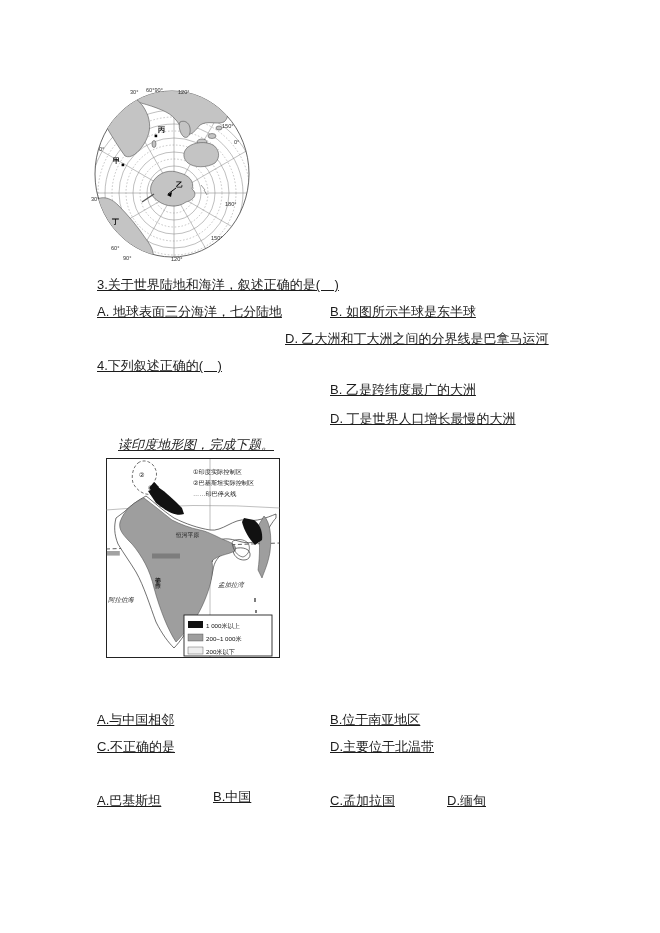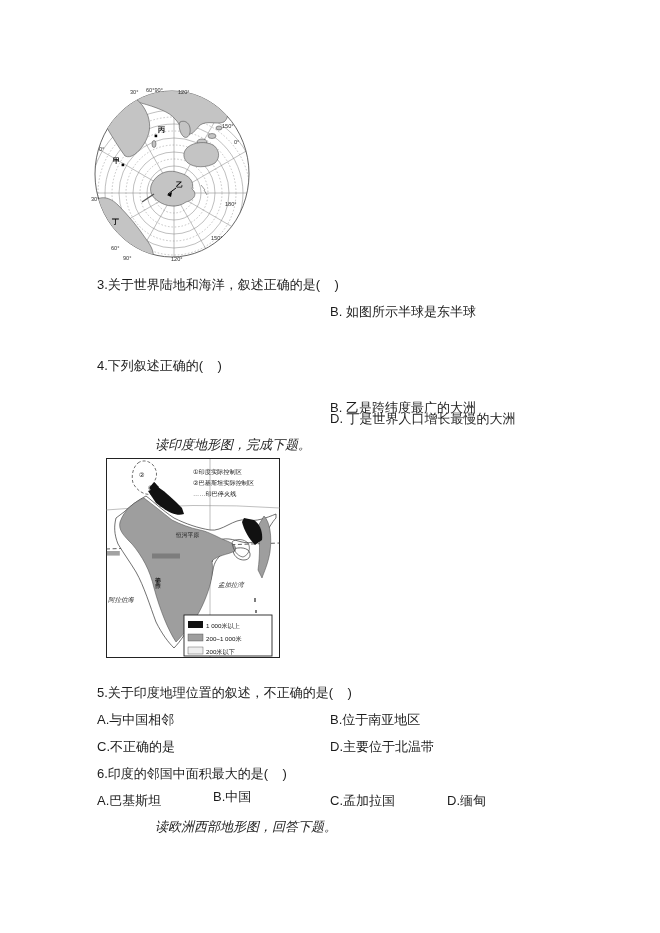--- a/index.html
+++ b/index.html
@@ -1,20 +1,20 @@
 <!DOCTYPE html>
 <html><head>
 <meta charset="utf-8">
 <style>
   html,body{margin:0;padding:0;}
   body{width:660px;height:933px;background:#ffffff;position:relative;
        font-family:"Liberation Sans","DejaVu Sans",sans-serif;}
   .page{position:absolute;inset:0;background:#fff;}
-  .t{position:absolute;font-size:13px;line-height:17px;color:#1c1c1c;white-space:pre;}
-  .kai{font-style:italic;color:#222;margin-left:37px;}
+  .t{position:absolute;font-size:13px;line-height:17px;color:#1c1c1c;white-space:pre;text-decoration:underline;}
+  .kai{font-style:italic;color:#222;}
   svg{position:absolute;overflow:visible;}
   .ml{font-size:5.6px;fill:#333;}
   .mk{font-size:7px;fill:#000;font-weight:bold;}
   .ilab{font-size:6.2px;fill:#111;}
   .ilab-sm{font-size:5.8px;fill:#111;}
   .sea{font-size:6.4px;fill:#333;font-style:italic;}
   .grat{stroke:#8a8a8a;stroke-width:0.55;fill:none;}
   .gratd{stroke:#9a9a9a;stroke-width:0.55;fill:none;stroke-dasharray:1.6 1.8;}
   .land{fill:#c4c4c4;stroke:#555;stroke-width:0.6;}
   .coast{fill:#ffffff;stroke:#333;stroke-width:0.7;}
@@ -105,24 +105,26 @@
       <text class="mk" x="70" y="48">丙</text>
       <rect x="66.6" y="50.6" width="2.6" height="2.6" fill="#000"></rect>
       <text class="mk" x="88" y="103">乙</text>
       <path d="M88,104 L80,110" stroke="#000" stroke-width="1" fill="none"></path>
       <polygon points="79,111 84,108 83,113" fill="#000"></polygon>
       <text class="mk" x="24" y="140">丁</text>
     </g>
   </svg>
 
   <div class="t" style="left:97px;top:276px">3.关于世界陆地和海洋，叙述正确的是(    )</div>
+  <div class="t" style="left:97px;top:303px">A. 地球表面三分海洋，七分陆地</div>
   <div class="t" style="left:330px;top:303px">B. 如图所示半球是东半球</div>
+  <div class="t" style="left:285px;top:330px">D. 乙大洲和丁大洲之间的分界线是巴拿马运河</div>
 
   <div class="t" style="left:97px;top:357px">4.下列叙述正确的(    )</div>
-  <div class="t" style="left:330px;top:399px">B. 乙是跨纬度最广的大洲</div>
+  <div class="t" style="left:330px;top:381px">B. 乙是跨纬度最广的大洲</div>
   <div class="t" style="left:330px;top:410px">D. 丁是世界人口增长最慢的大洲</div>
 
   <div class="t kai" style="left:118px;top:436px">读印度地形图，完成下题。</div>
 
   <svg style="left:106px;top:458px" width="174" height="200" viewBox="0 0 174 200">
     <rect x="0.5" y="0.5" width="173" height="199" fill="#ffffff" stroke="#222" stroke-width="1"></rect>
 
     <g>
       <path class="grat" d="M0,52 Q87,44 174,50"></path>
       <line class="grat" x1="104" y1="1" x2="104" y2="199"></line>
@@ -182,27 +184,24 @@
       <rect x="78" y="157" width="88" height="41" fill="#ffffff" stroke="#222" stroke-width="0.9"></rect>
       <rect x="82" y="163" width="15" height="7" fill="#111111"></rect>
       <text class="ilab" x="100" y="170">1 000米以上</text>
       <rect x="82" y="176" width="15" height="7" fill="#9e9e9e" stroke="#444" stroke-width="0.4"></rect>
       <text class="ilab" x="100" y="183">200~1 000米</text>
       <rect x="82" y="189" width="15" height="7" fill="#eeeeee" stroke="#444" stroke-width="0.4"></rect>
       <text class="ilab" x="100" y="196">200米以下</text>
     </g>
   </svg>
 
-  <div class="t" style="left:97px;top:684px">5.关于印度地理位置的叙述，不正确的是(    )</div>
   <div class="t" style="left:97px;top:711px">A.与中国相邻</div>
   <div class="t" style="left:330px;top:711px">B.位于南亚地区</div>
   <div class="t" style="left:97px;top:738px">C.不正确的是</div>
   <div class="t" style="left:330px;top:738px">D.主要位于北温带</div>
 
-  <div class="t" style="left:97px;top:765px">6.印度的邻国中面积最大的是(    )</div>
   <div class="t" style="left:97px;top:792px">A.巴基斯坦</div>
   <div class="t" style="left:213px;top:788px">B.中国</div>
   <div class="t" style="left:330px;top:792px">C.孟加拉国</div>
   <div class="t" style="left:447px;top:792px">D.缅甸</div>
 
-  <div class="t kai" style="left:118px;top:818px">读欧洲西部地形图，回答下题。</div>
 
 </div>
 
 </body></html>

